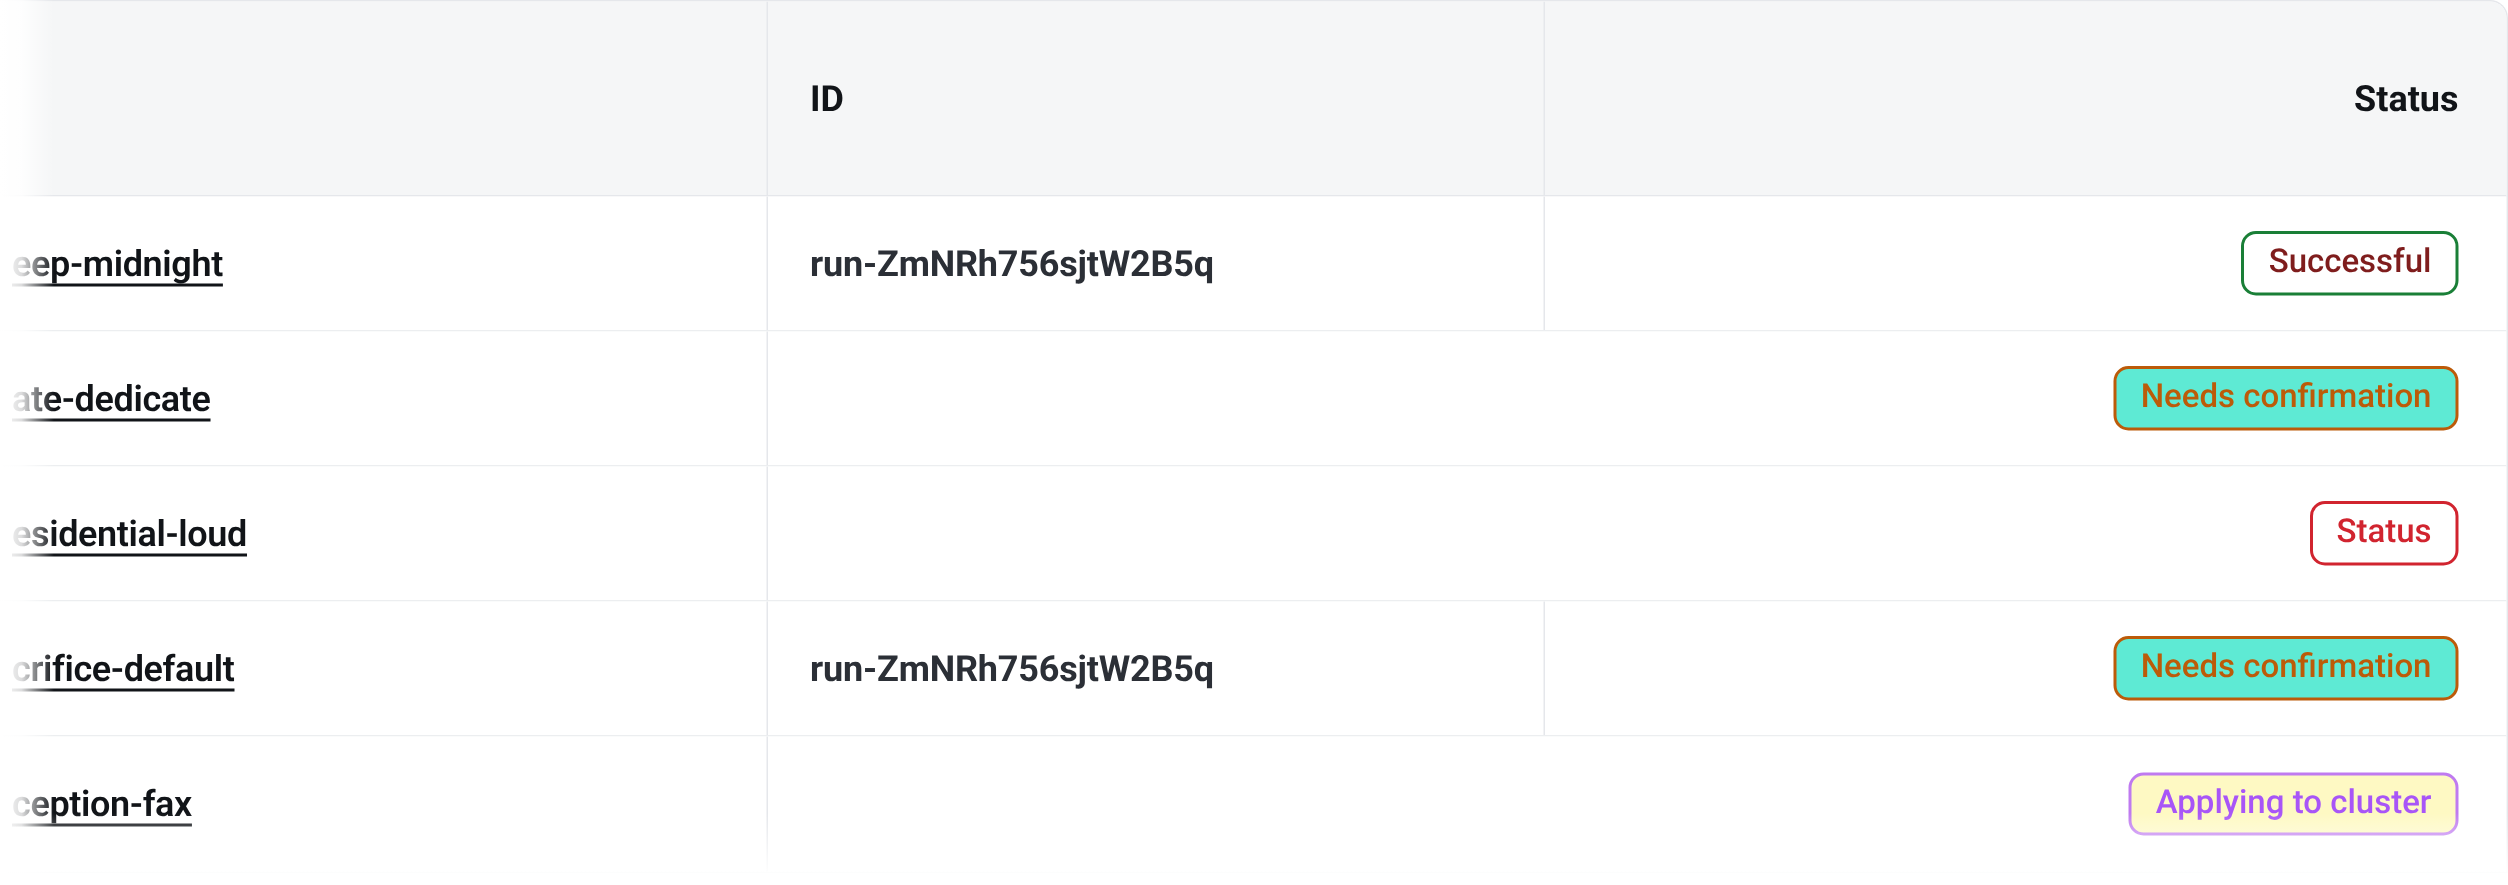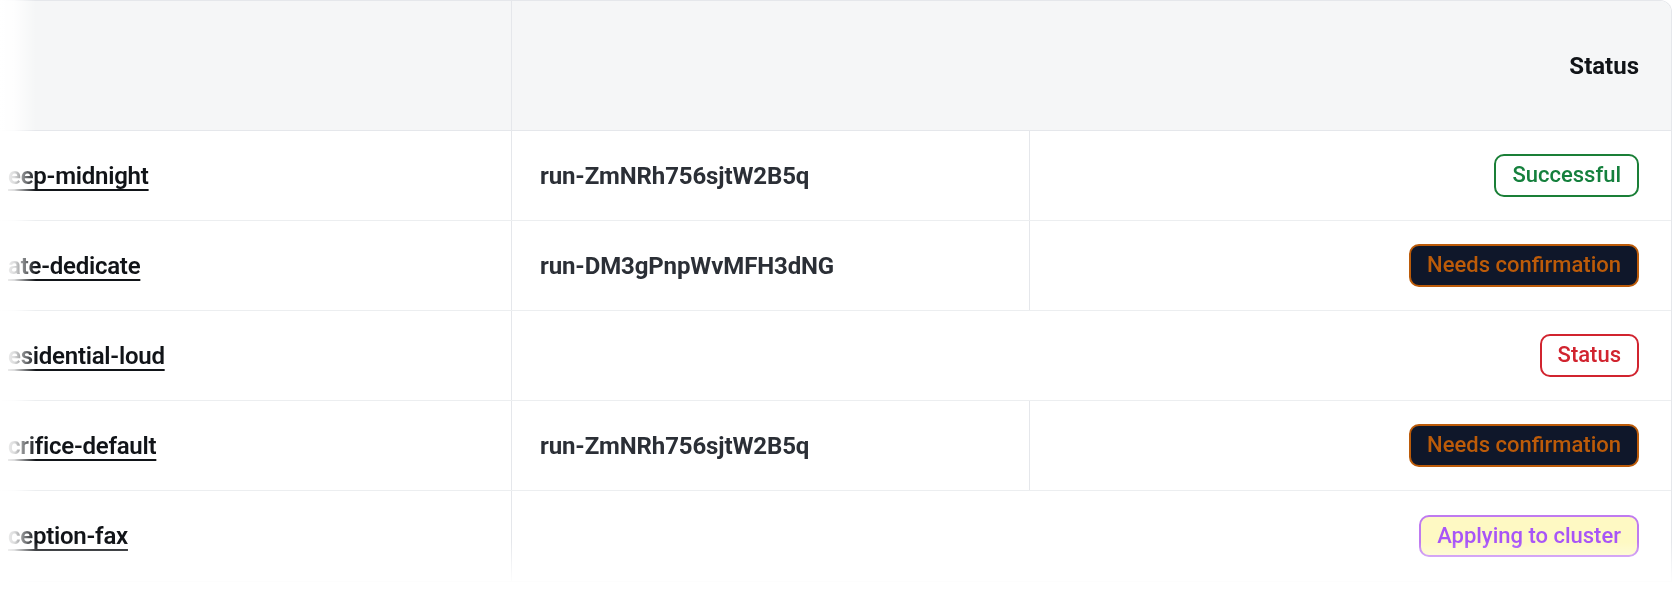--- a/index.html
+++ b/index.html
@@ -106,28 +106,28 @@
       border-radius: 10px;
       border-width: 2px;
       border-style: solid;
       padding: 6px 16px;
       font-size: 22px;
       font-weight: 500;
       line-height: 1.2;
       white-space: nowrap;
     }
     .badge-success {
-      color: #15803d;
+      color: #7f1d1d;
       border-color: #1a7f37;
       background: #ffffff;
     }
     .badge-warn {
       color: #bc5b09;
       border-color: #bc5b09;
-      background: #0f172a;
+      background: #5eead4;
     }
     .badge-error {
       color: #d1242f;
       border-color: #d1242f;
       background: #ffffff;
     }
     .badge-applying {
       color: #a855f7;
       border-color: #bf7af0;
       background: #fef9c3;
@@ -153,20 +153,23 @@
       z-index: 5;
     }
   </style>
 </head>
 <body>
 
 <div class="table-wrap">
 
   <div class="header-row">
     <div class="col-name-h"></div>
+    <div class="col-id-h">
+      <span class="header-text">ID</span>
+    </div>
     <div class="col-status-h">
       <span class="header-text">Status</span>
     </div>
   </div>
 
   <div class="body-row">
     <div class="col-name">
       <a href="#" class="name-link">eep-midnight</a>
     </div>
     <div class="col-id">
@@ -174,23 +177,20 @@
     </div>
     <div class="col-status">
       <span class="badge badge-success">Successful</span>
     </div>
   </div>
 
   <div class="body-row">
     <div class="col-name">
       <a href="#" class="name-link">ate-dedicate</a>
     </div>
-    <div class="col-id">
-      <span class="id-text">run-DM3gPnpWvMFH3dNG</span>
-    </div>
     <div class="col-status">
       <span class="badge badge-warn">Needs confirmation</span>
     </div>
   </div>
 
   <div class="body-row">
     <div class="col-name">
       <a href="#" class="name-link">esidential-loud</a>
     </div>
     <div class="col-status">

